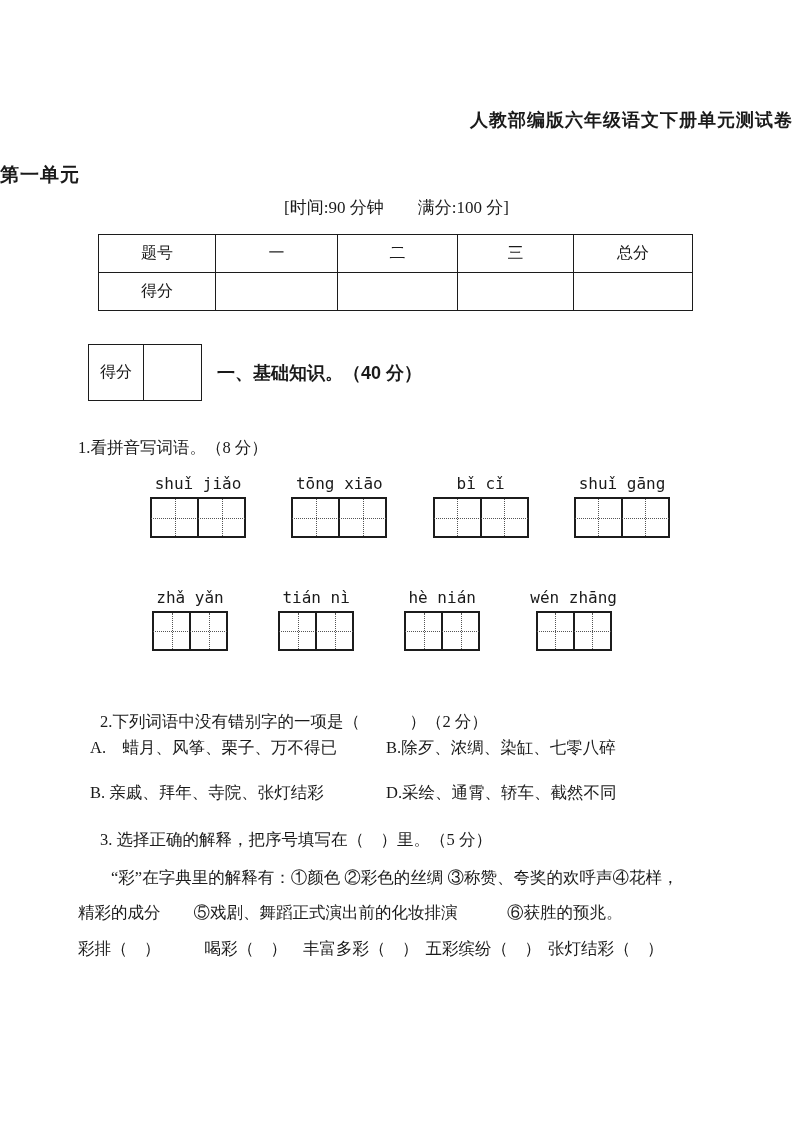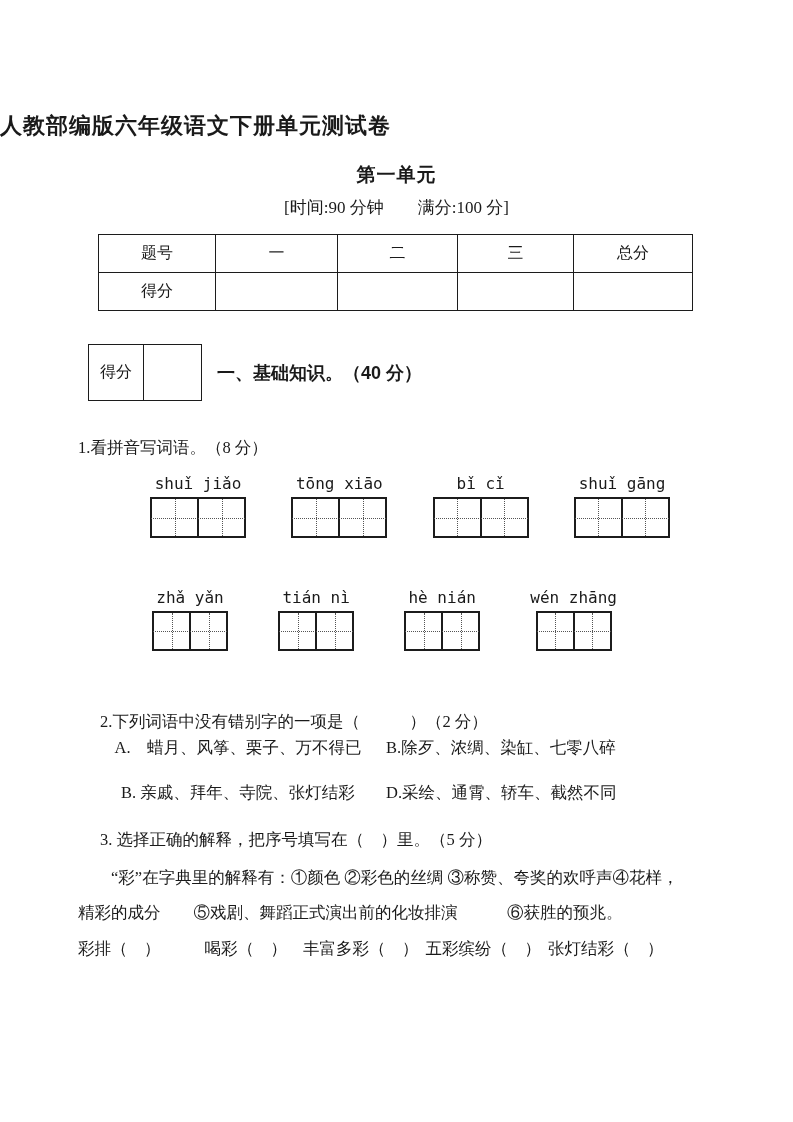--- a/index.html
+++ b/index.html
@@ -10,27 +10,26 @@
     background: #ffffff;
     color: #1a1a1a;
     font-family: "Liberation Serif", "DejaVu Serif", serif;
     overflow: hidden;
   }
   .abs { position: absolute; }
 
   
   .doc-title {
     top: 96px; left: 0; width: 100%;
-    text-align: left;
+    text-align: right;
     font-family: "Liberation Sans", "DejaVu Sans", sans-serif;
-    font-size: 22px; font-weight: 700; letter-spacing: 1px;
+    font-size: 18px; font-weight: 700; letter-spacing: 1px;
   }
   .unit-title {
     top: 146px; left: 0; width: 100%;
-    text-align: center;
     font-family: "Liberation Sans", "DejaVu Sans", sans-serif;
     font-size: 19px; font-weight: 700; letter-spacing: 1px;
   }
   .meta-line {
     top: 196px; left: 0; width: 100%;
     text-align: center;
     font-size: 17px;
   }
 
   
@@ -58,21 +57,21 @@
     font-size: 16px; border-right: 1.5px solid #1c1c1c;
   }
   .score-box .sb-empty { width: 57px; height: 55px; }
   .sec1-heading {
     margin-left: 15px;
     font-family: "Liberation Sans", "DejaVu Sans", sans-serif;
     font-size: 18px; font-weight: 700;
   }
 
   
-  .bodytext { font-size: 16.5px; white-space: nowrap; text-align: center; }
+  .bodytext { font-size: 16.5px; white-space: nowrap; }
 
   .q1-prompt { top: 437px; left: 78px; }
 
   
   .py-row { display: flex; justify-content: space-between; }
   .py-row1 { top: 474px; left: 150px; width: 520px; }
   .py-row2 { top: 588px; left: 152px; width: 465px; }
   .py-group { display: flex; flex-direction: column; align-items: center; }
   .py-label {
     font-family: "DejaVu Sans Mono", monospace;

